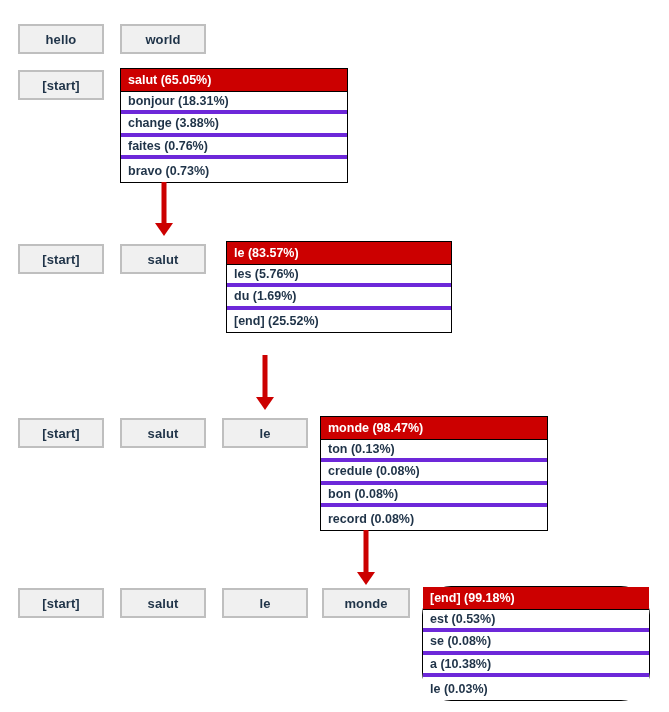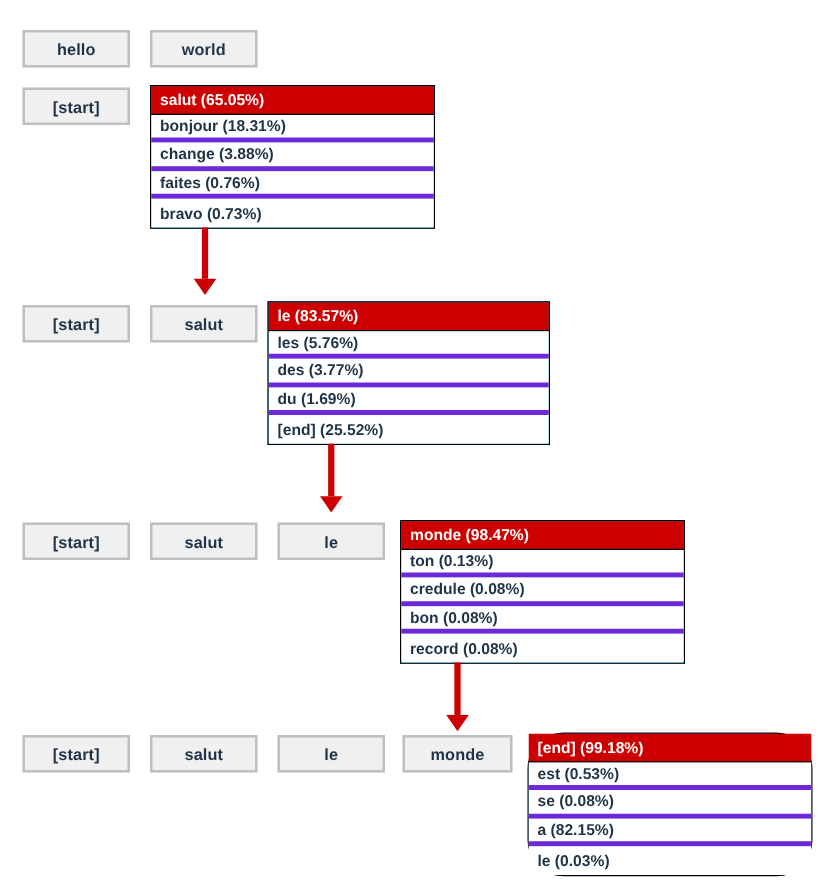--- a/index.html
+++ b/index.html
@@ -23,21 +23,21 @@
     color:#1f3348;
     letter-spacing:.1px;
     white-space:nowrap;
   }
 
   
   .pred-table{
     position:absolute;
     box-sizing:border-box;
     border:1px solid #000000;
-    background:#0ea5e9;
+    background:#e5e5e5;
   }
   .pred-row{
     box-sizing:border-box;
     height:22.6px;
     border-bottom:4px solid #6d28d9;
     display:flex;align-items:center;
     padding-left:7px;
     font-size:12.5px;font-weight:bold;
     color:#1f3348;
     white-space:nowrap;
@@ -105,29 +105,26 @@
     <div class="head"></div>
   </div>
 
   <div class="token-box" style="left:18px;top:244px;width:86px;">
     <span>[start]</span>
   </div>
   <div class="token-box" style="left:120px;top:244px;width:86px;">
     <span>salut</span>
   </div>
 
-  <div class="pred-table" style="left:214px;top:241px;width:226px;">
+  <div class="pred-table" style="left:226px;top:241px;width:226px;">
     <div class="pred-row top">
       <span>le (83.57%)</span>
     </div>
     <div class="pred-row">
       <span>les (5.76%)</span>
-    </div>
-    <div class="pred-row">
-      <span>des (3.77%)</span>
     </div>
     <div class="pred-row">
       <span>du (1.69%)</span>
     </div>
     <div class="pred-row">
       <span>[end] (25.52%)</span>
     </div>
   </div>
 
   <div class="arrow" style="left:249px;top:355px;width:32px;height:55px;">
@@ -185,20 +182,20 @@
     <div class="pred-row top">
       <span>[end] (99.18%)</span>
     </div>
     <div class="pred-row">
       <span>est (0.53%)</span>
     </div>
     <div class="pred-row">
       <span>se (0.08%)</span>
     </div>
     <div class="pred-row">
-      <span>a (82.15%)</span>
+      <span>a (10.38%)</span>
     </div>
     <div class="pred-row">
       <span>le (0.03%)</span>
     </div>
   </div>
 
 </div>
 
 </body></html>

